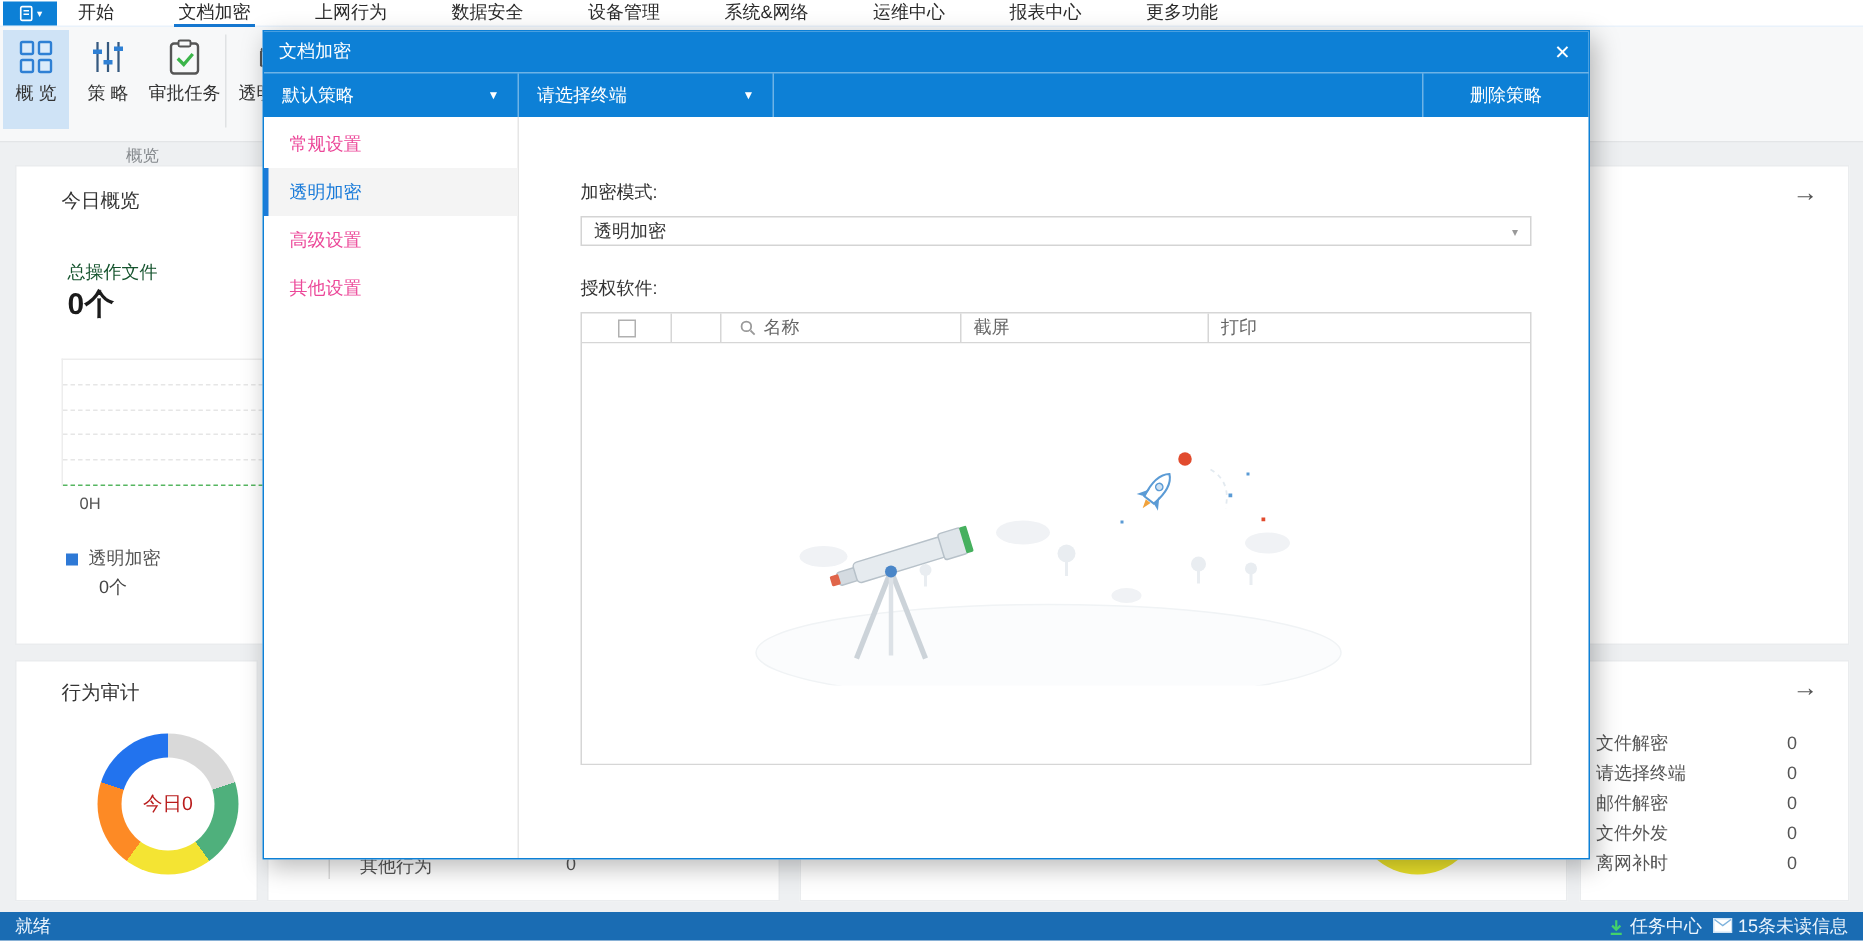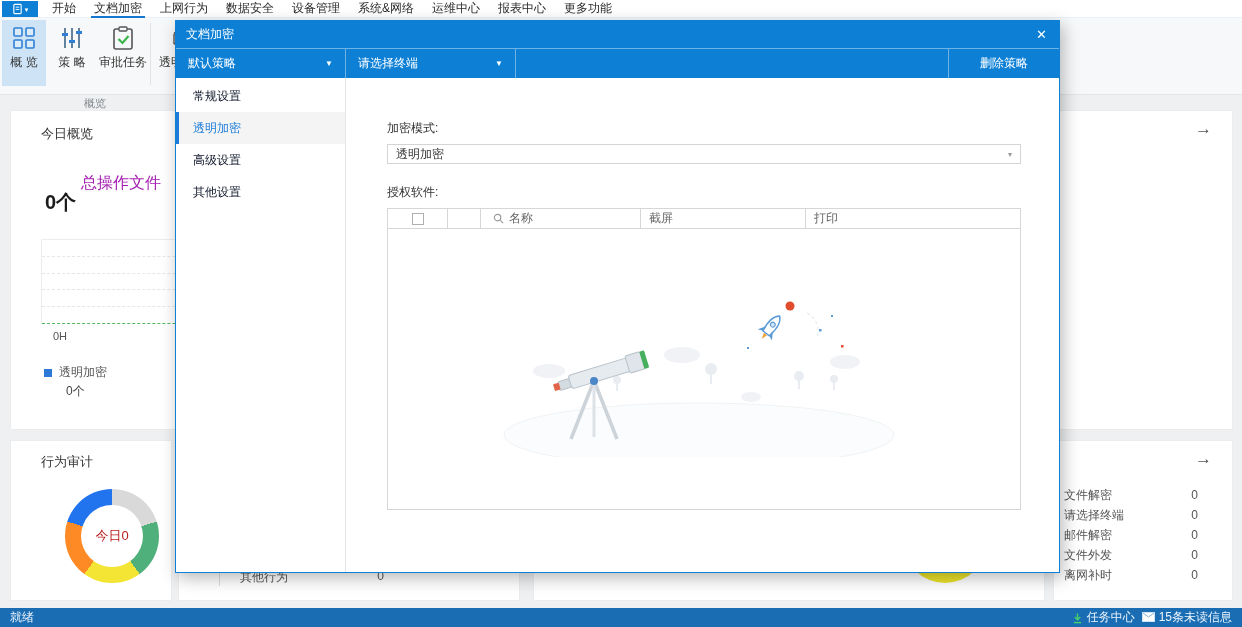--- a/index.html
+++ b/index.html
@@ -7,36 +7,36 @@
   body {
     position:relative; overflow:hidden;
     background:#eef0f2;
     font-family:"Liberation Sans","DejaVu Sans",sans-serif;
     color:#333;
   }
   
   .menubar { position:absolute; left:0; top:0; width:1242px; height:18px; background:#fff; border-bottom:1px solid #e9f2fb; z-index:5; }
   .app-btn { position:absolute; left:2px; top:1px; width:36px; height:16px; background:var(--accent,#0d80d6); display:flex; align-items:center; justify-content:center; gap:2px; cursor:pointer; }
   .app-btn .caret { color:#fff; font-size:7px; line-height:1; }
-  .menu-items { position:absolute; left:52px; top:0; height:18px; display:flex; gap:18px; align-items:center; font-size:12px; color:#2b2b2b; }
+  .menu-items { position:absolute; left:52px; top:0; height:18px; display:flex; gap:43px; align-items:center; font-size:12px; color:#2b2b2b; }
   .menu-item { position:relative; height:18px; line-height:16px; white-space:nowrap; cursor:pointer; }
   .menu-item.selected::after { content:""; position:absolute; left:-3px; right:-3px; bottom:0; height:2px; background:var(--menu-underline,#1577d0); }
   
   .ribbon { position:absolute; left:0; top:18px; width:1242px; height:77px; background:#f7f8f9; border-bottom:1px solid #e3e5e7; z-index:4; }
   .rb { position:absolute; top:2px; height:66px; width:44px; display:flex; flex-direction:column; align-items:center; padding-top:5px; font-size:12px; color:#333; cursor:pointer; white-space:nowrap; }
   .rb .ic { width:26px; height:26px; margin-bottom:3px; }
   .rb.selected { background:#cfe3f6; }
   .rb1 { left:2px; } .rb2 { left:50px; } .rb3 { left:97px; width:52px; } .rb4 { left:153px; width:60px; }
   .ribbon .rdivider { position:absolute; left:150px; top:5px; height:62px; width:1px; background:#e0e2e4; }
   .group-label { position:absolute; left:40px; top:65px; width:110px; text-align:center; font-size:11px; color:#85898d;margin-top:13px; }
   
   .card { position:absolute; background:#fff; border:1px solid #eaecee; z-index:1; }
   .card-title { position:absolute; left:30px; top:14px; font-size:13px; color:#333; }
   #card-today { left:10px; top:110px; width:402px; height:320px; }
-  .stat-label { position:absolute; left:34px; top:62px; font-size:16px; color:#a21caf;margin-left:36px; }
+  .stat-label { position:absolute; left:34px; top:62px; font-size:12px; color:#14532d; }
   .stat-value { position:absolute; left:34px; top:78px; font-size:20px; font-weight:bold; color:#1b1b1b; }
   .mini-chart { position:absolute; left:30px; top:128px; width:345px; height:85px; border-top:1px solid #ededed; border-left:1px solid #ededed; display:flex; flex-direction:column; }
   .mini-chart .gl { flex:1; border-bottom:1px dashed #e6e6e6; }
   .mini-chart .gl.base { border-bottom:1px dashed var(--axis-green,#56b661); }
   .x-tick { position:absolute; left:42px; top:219px; font-size:11px; color:#555; }
   .legend-row { position:absolute; left:33px; top:253px; display:flex; gap:7px; align-items:center; font-size:12px; color:#555; }
   .legend-swatch { width:8px; height:8px; background:#2e79d6; }
   .legend-value { position:absolute; left:55px; top:272px; font-size:12px; color:#444; }
   #card-r1 { left:1053px; top:110px; width:180px; height:320px; }
   .arrow { position:absolute; right:20px; top:8px; font-size:17px; color:#555; cursor:pointer; }
@@ -55,21 +55,21 @@
   .dialog { position:absolute; left:175px; top:20px; width:885px; height:553px; background:#fff; border:1px solid var(--accent,#0d80d6); box-shadow:3px 5px 16px rgba(0,0,0,.28); z-index:10; display:flex; flex-direction:column; }
   .dlg-header { flex:0 0 27px; background:var(--accent,#0d80d6); color:#fff; display:flex; align-items:center; justify-content:space-between; padding:0 12px 0 10px; font-size:12px; }
   .dlg-close { font-size:13px; cursor:pointer; line-height:1; }
   .policy-bar { flex:0 0 30px; background:var(--accent,#0d80d6); border-top:1px solid rgba(255,255,255,.4); display:flex; align-items:stretch; color:#fff; font-size:12px; }
   .pb-dd { width:170px; display:flex; align-items:center; justify-content:space-between; padding:0 12px; border-right:1px solid rgba(255,255,255,.4); cursor:pointer; }
   .pb-caret { font-size:8px; }
   .pb-spacer { flex:1; border-right:1px solid rgba(255,255,255,.4); }
   .pb-delete { width:110px; display:flex; align-items:center; justify-content:center; cursor:pointer; }
   .dlg-middle { flex:1; display:flex; min-height:0; }
   .dlg-sidebar { flex:0 0 170px; border-right:1px solid #e6e6e6; padding-top:2px; }
-  .side-item { height:32px; line-height:32px; padding-left:14px; font-size:12px; color:#0f172a; border-left:3px solid transparent; cursor:pointer; }
+  .side-item { height:32px; line-height:32px; padding-left:14px; font-size:12px; color:#ec4899; border-left:3px solid transparent; cursor:pointer; }
   .side-item.selected { background:#f4f4f4; color:#1a7bd9; border-left-color:#1a7bd9; }
   .dlg-content { flex:1; padding:42px 38px 0 41px; }
   .fld-label { font-size:12px; color:#333; margin-bottom:7px; }
   .select { height:20px; border:1px solid #d4d4d4; display:flex; align-items:center; justify-content:space-between; padding:0 8px; font-size:12px; color:#333; cursor:pointer; background:#fff; }
   .sel-caret { font-size:8px; color:#999; }
   .gap20 { height:20px; }
   .sw-table { border:1px solid #d6d6d6; height:302px; display:flex; flex-direction:column; }
   .swt-header { flex:0 0 20px; display:flex; border-bottom:1px solid #d6d6d6; font-size:12px; color:#666; }
   .swt-cell { display:flex; align-items:center; border-right:1px solid #d6d6d6; padding:0 8px; }
   .c1 { flex:0 0 60px; justify-content:center; }

